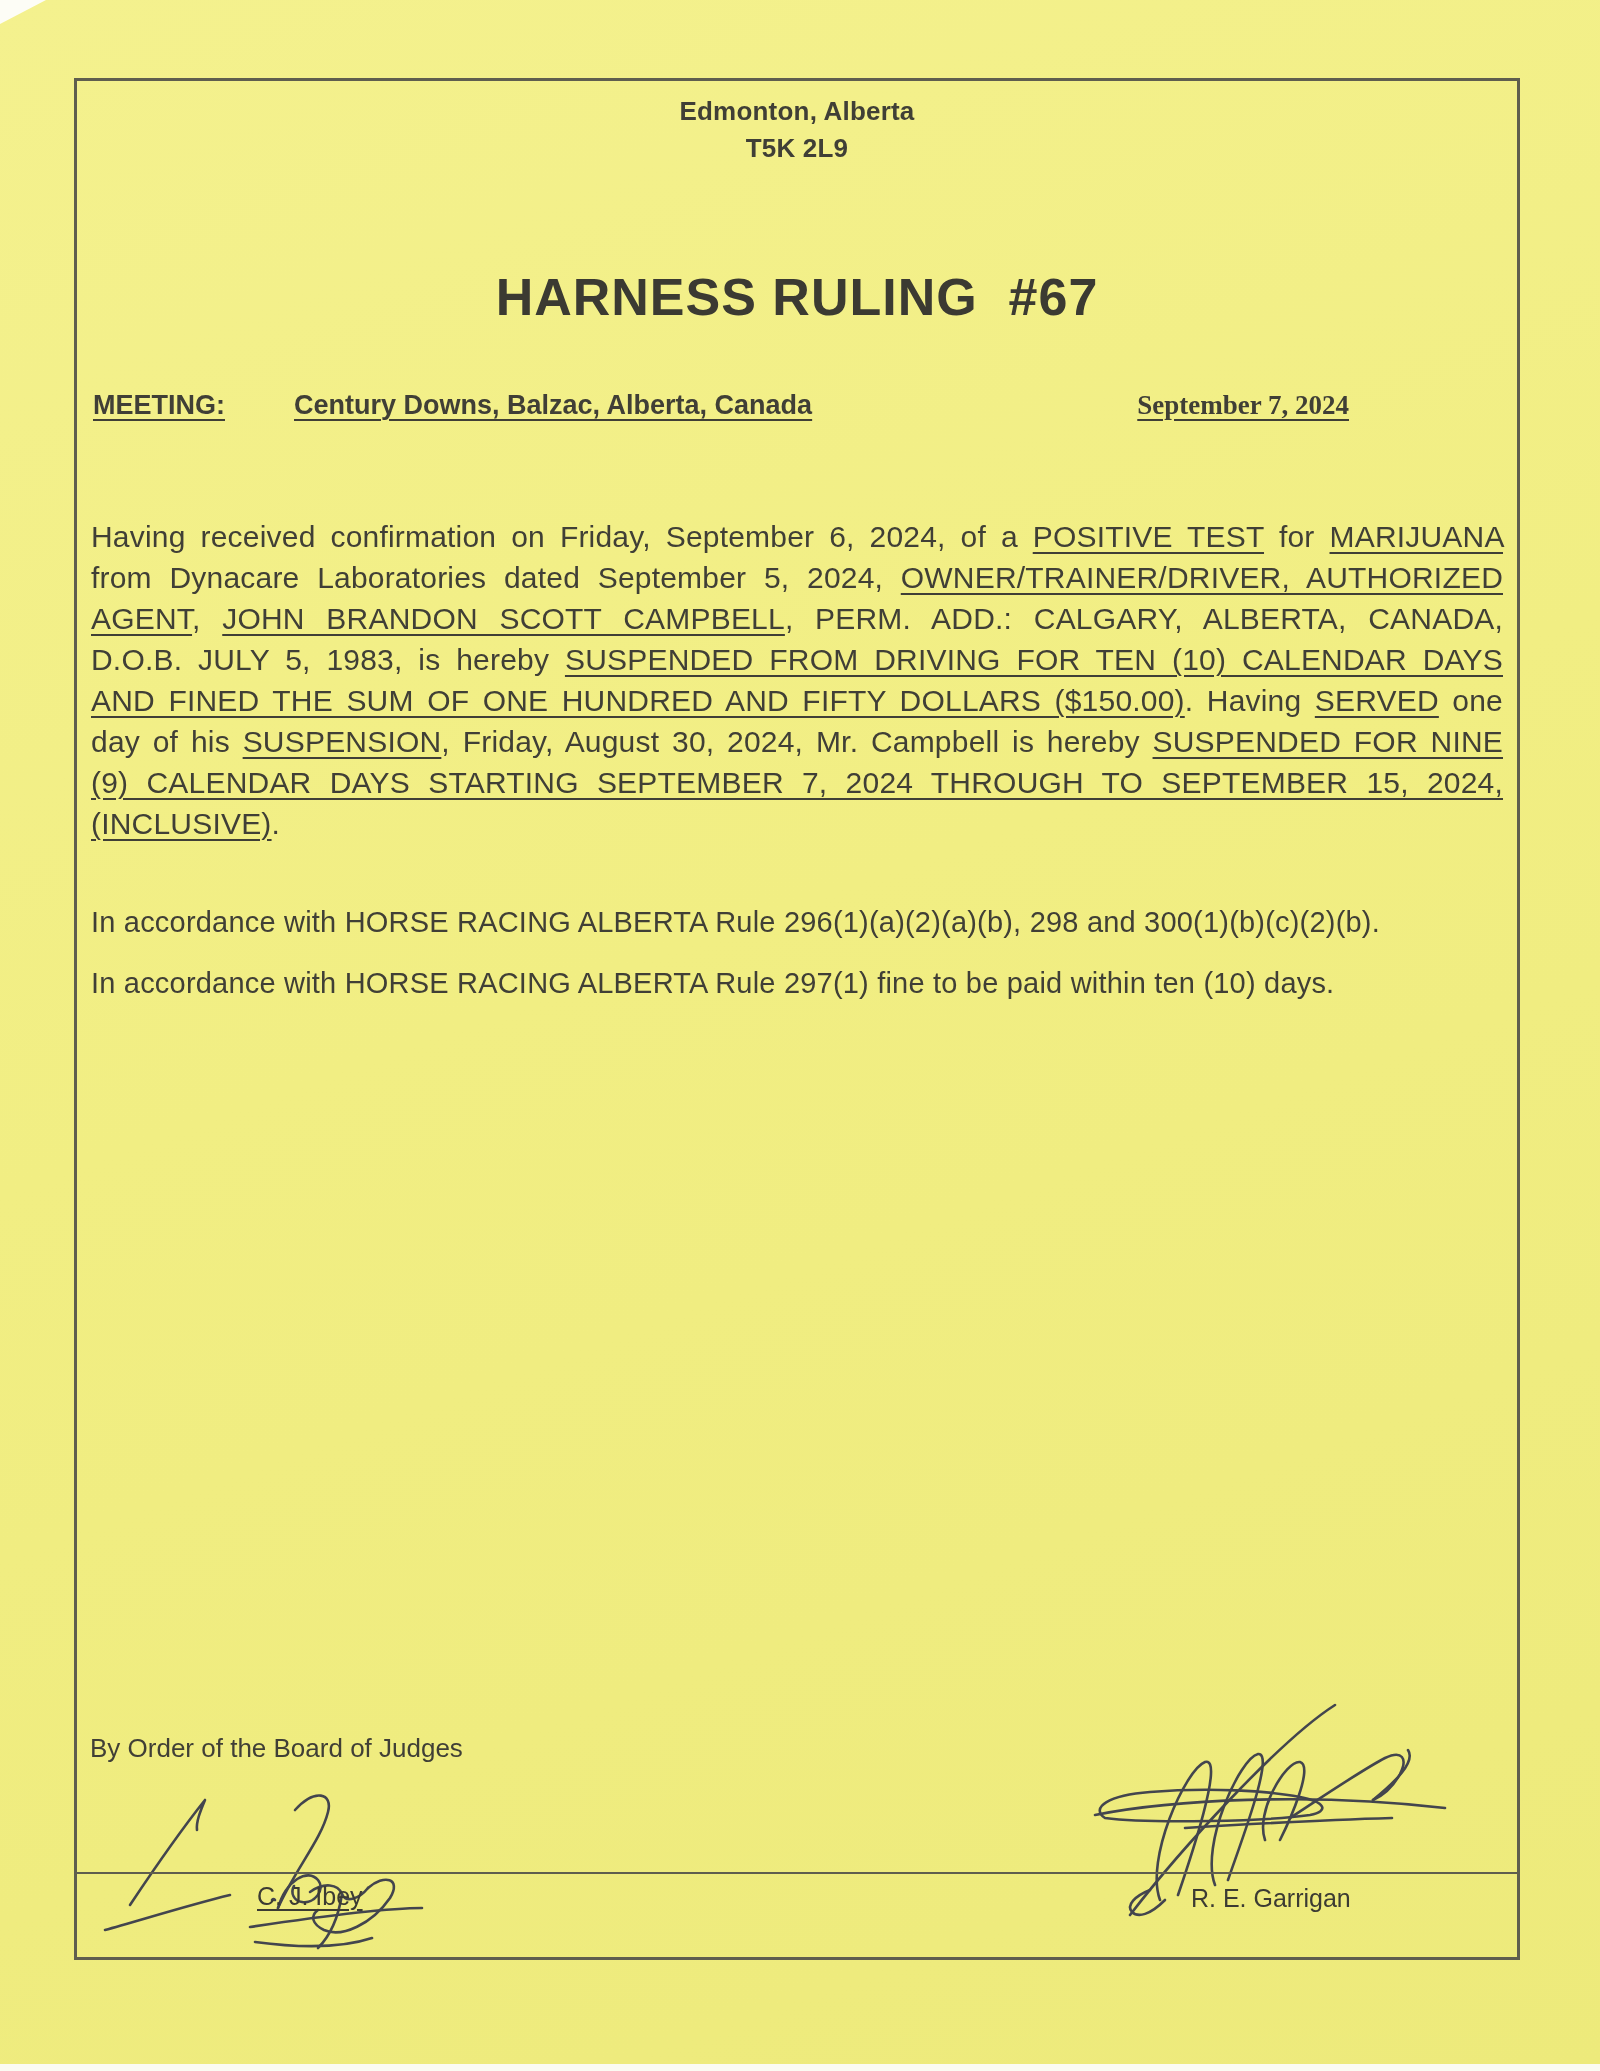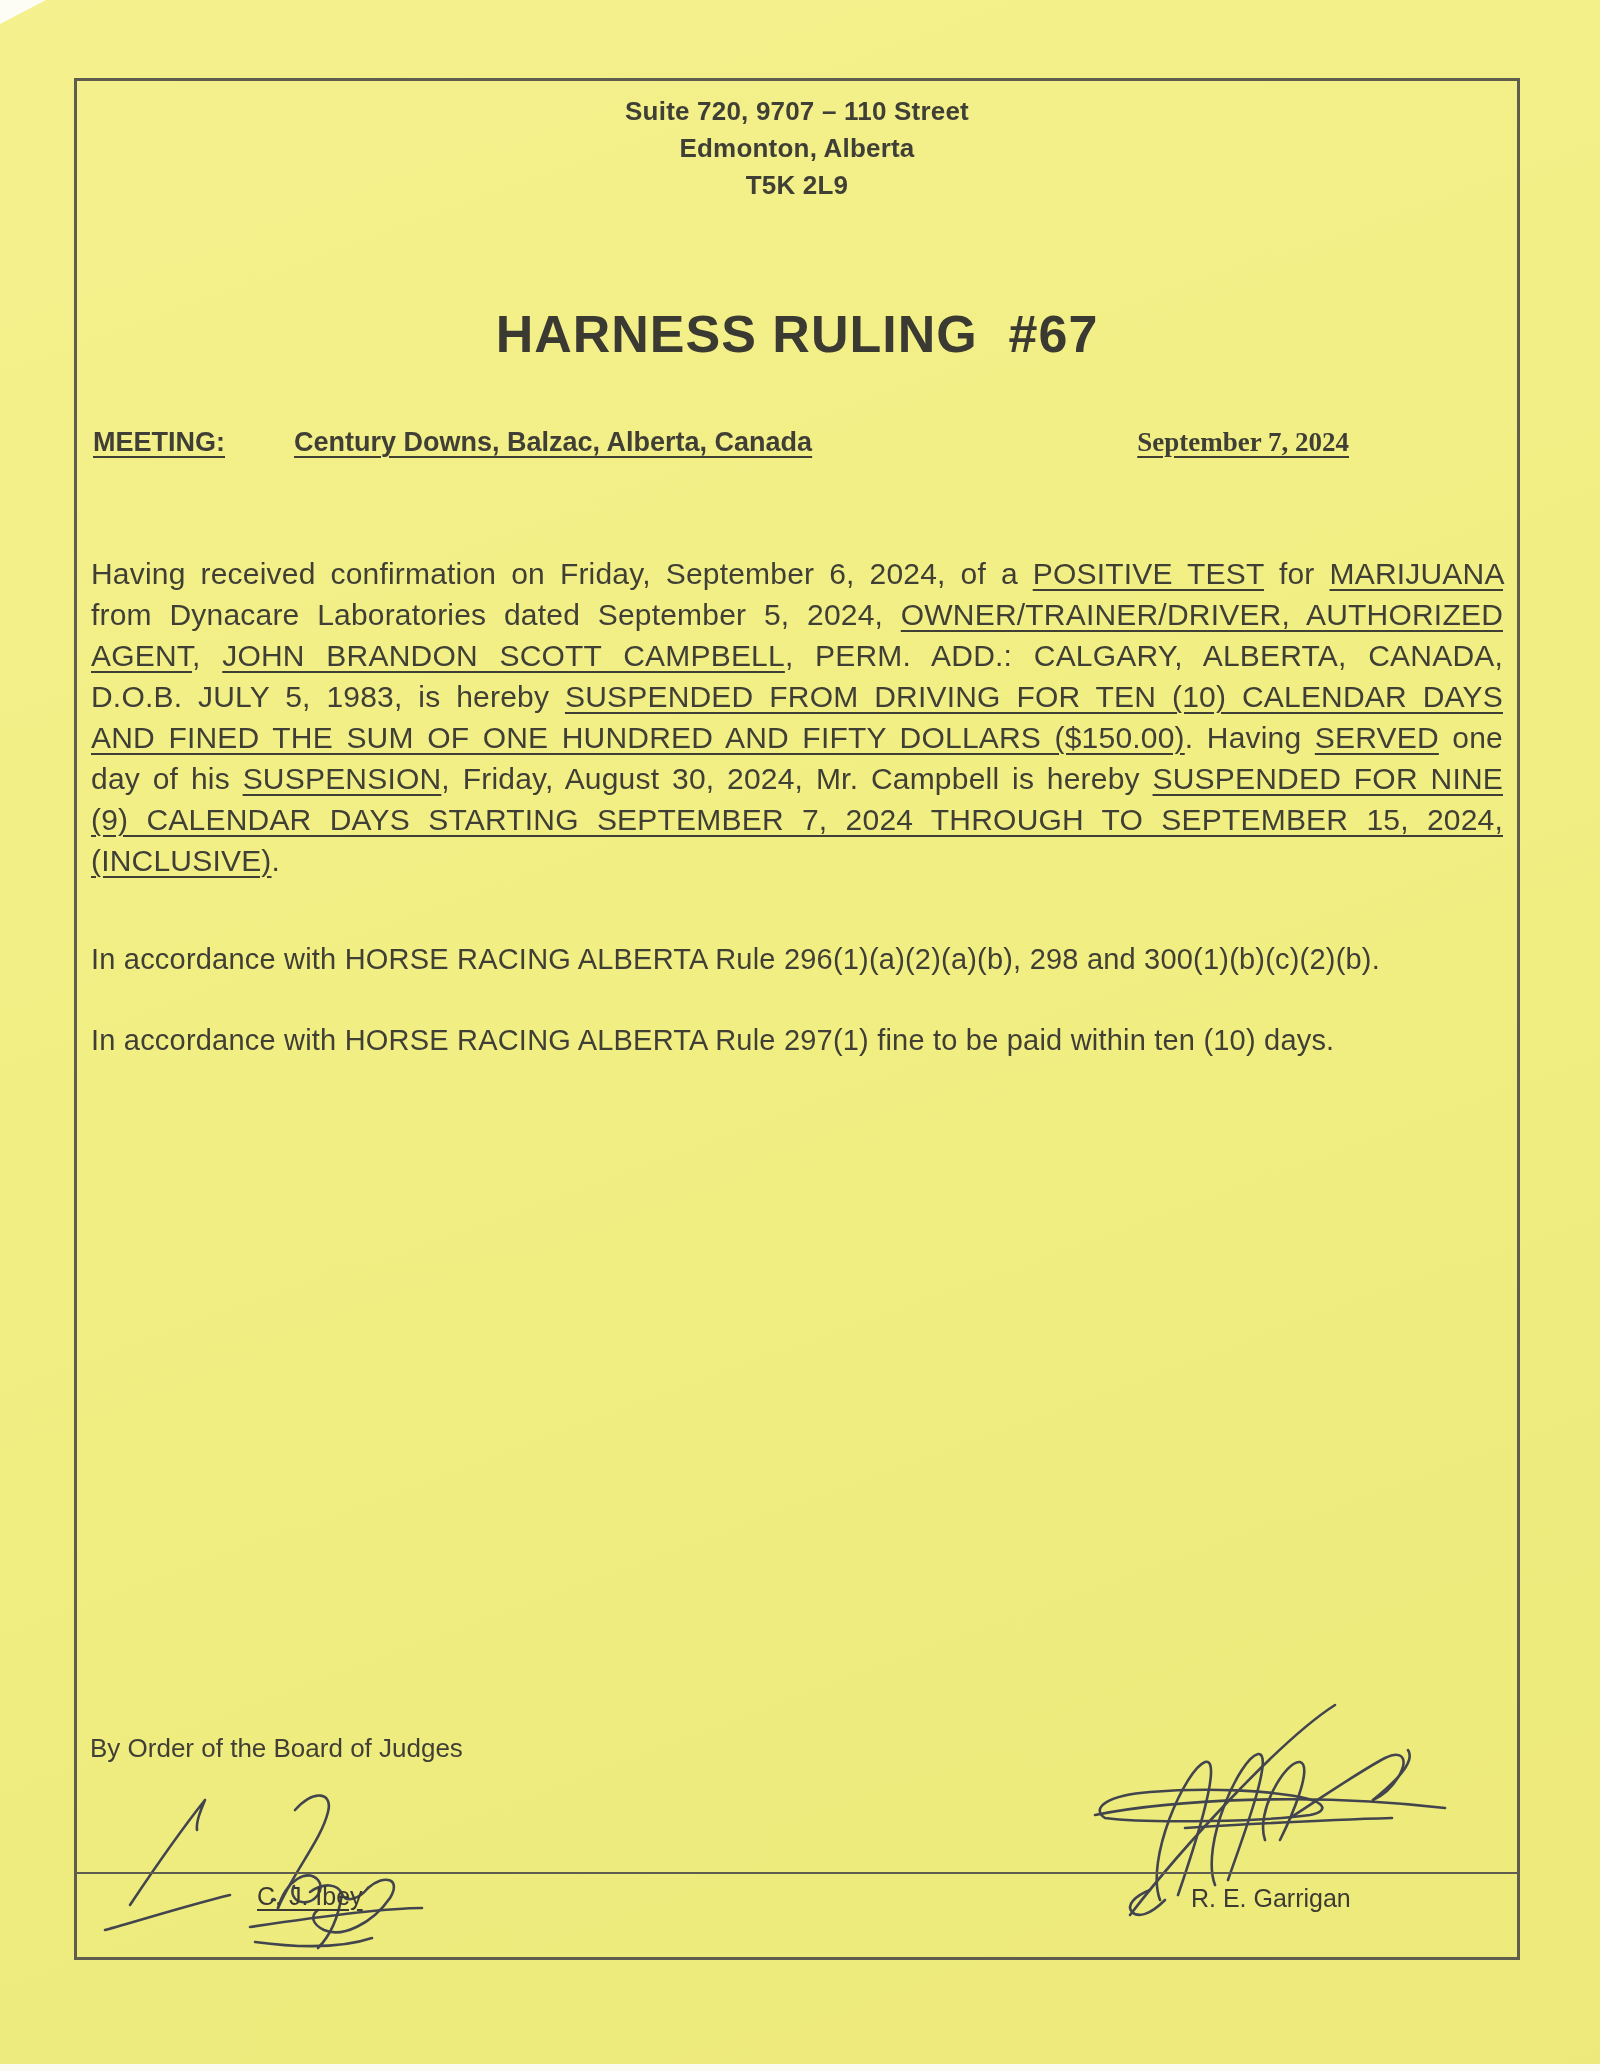--- a/index.html
+++ b/index.html
@@ -23,21 +23,21 @@
   .doc-title{margin-top:100px; text-align:center; font-size:52px; font-weight:bold;
     letter-spacing:1px; white-space:pre-wrap; color:#3b3a32;}
   .meeting-row{position:relative; margin-top:60px; padding:0 16px;
     font-size:27px; font-weight:bold; line-height:37px;}
   .meeting-venue{margin-left:69px;}
   .meeting-date{position:absolute; right:168px; top:0;font-family:Liberation Serif, serif;}
   .u{text-decoration:underline; text-decoration-thickness:2px; text-underline-offset:5px;}
   .body-par{margin:92px 14px 0 14px; font-size:30px; line-height:41px;
     text-align:justify; text-align-last:left; word-spacing:2px; letter-spacing:.2px;}
   .rule-line{margin:62px 14px 0 14px; font-size:29px; letter-spacing:.2px;}
-  .rule-line + .rule-line{margin-top:48px;}
+  .rule-line + .rule-line{margin-top:28px;}
   .by-order{position:absolute; left:90px; top:1733px; font-size:26px;}
   .sig-line{position:absolute; left:77px; top:1872px; width:1440px; height:0;
     border-top:2px solid var(--border);}
   .sig-name{position:absolute; font-size:25px; color:#3c3b33;}
   .sig-name.left{left:257px; top:1882px; text-decoration:underline;
     text-decoration-thickness:2px; text-underline-offset:4px;}
   .sig-name.right{left:1191px; top:1884px;}
   .sig-svg{position:absolute; overflow:visible;}
   .sig-svg path{fill:none; stroke:var(--sig); stroke-width:2.6;
     stroke-linecap:round; stroke-linejoin:round;}
@@ -46,21 +46,20 @@
 </style>
 </head>
 <body>
 
 <div class="page">
   <div class="scan-corner"></div>
 
   <div class="frame">
 
     <div class="letterhead">
-      <div>Suite 720, 9707 – 110 Street</div>
       <div>Edmonton, Alberta</div>
       <div>T5K 2L9</div>
     </div>
 
     <div class="doc-title">HARNESS RULING  #67</div>
 
     <div class="meeting-row">
       <span class="u">MEETING:</span><span class="meeting-venue u">Century Downs, Balzac, Alberta, Canada</span><span class="meeting-date u">September 7, 2024</span>
     </div>
 

